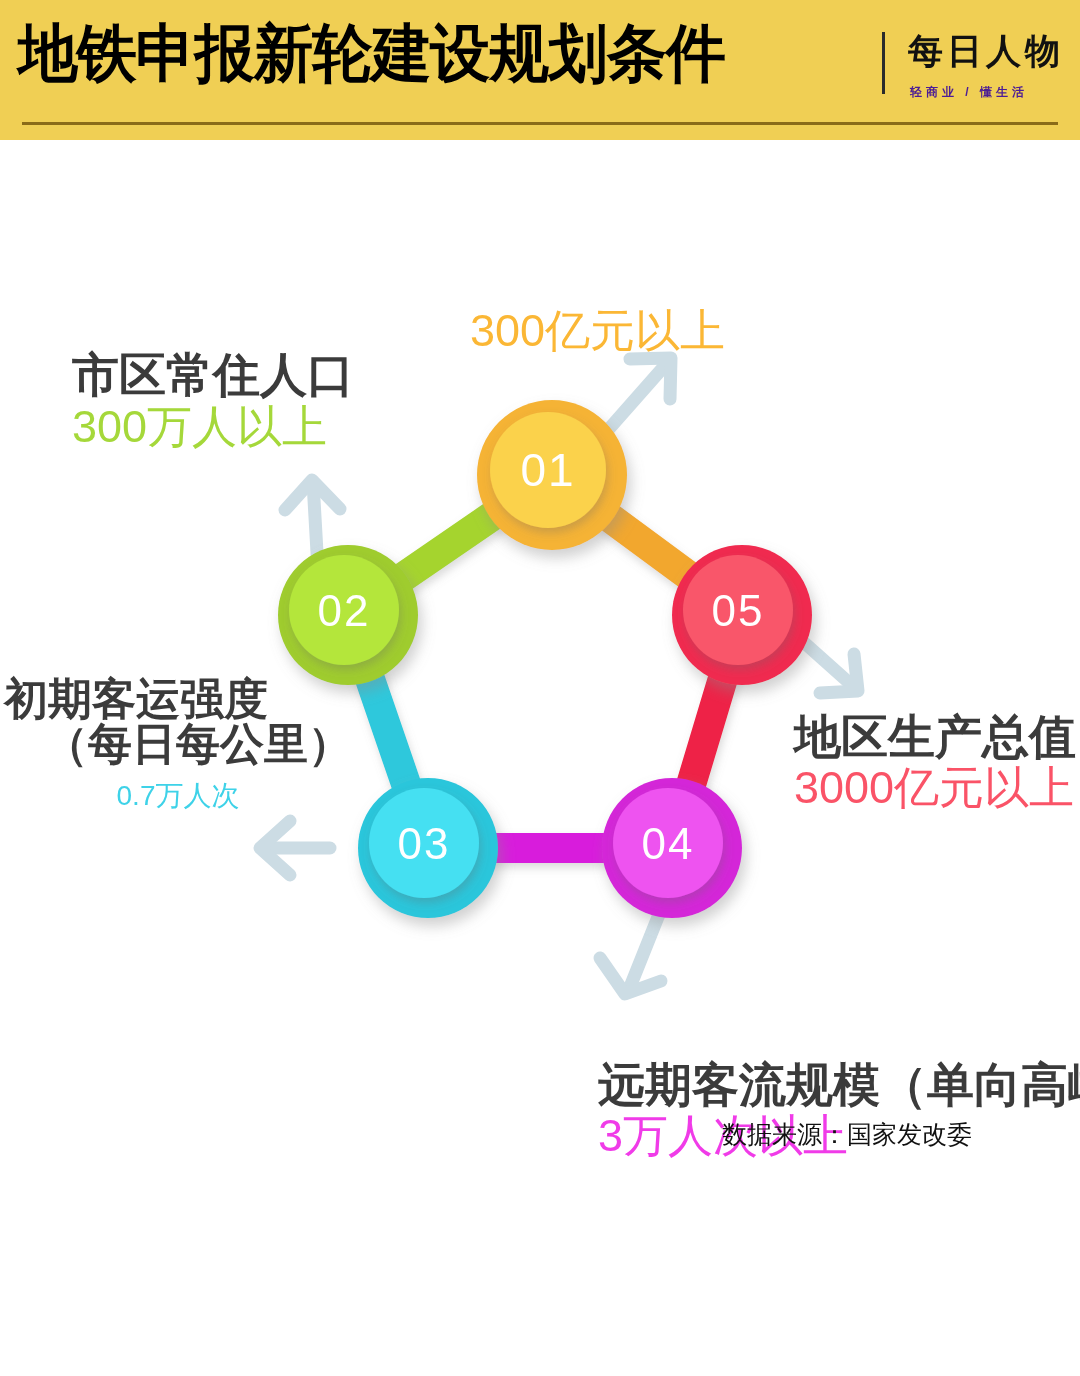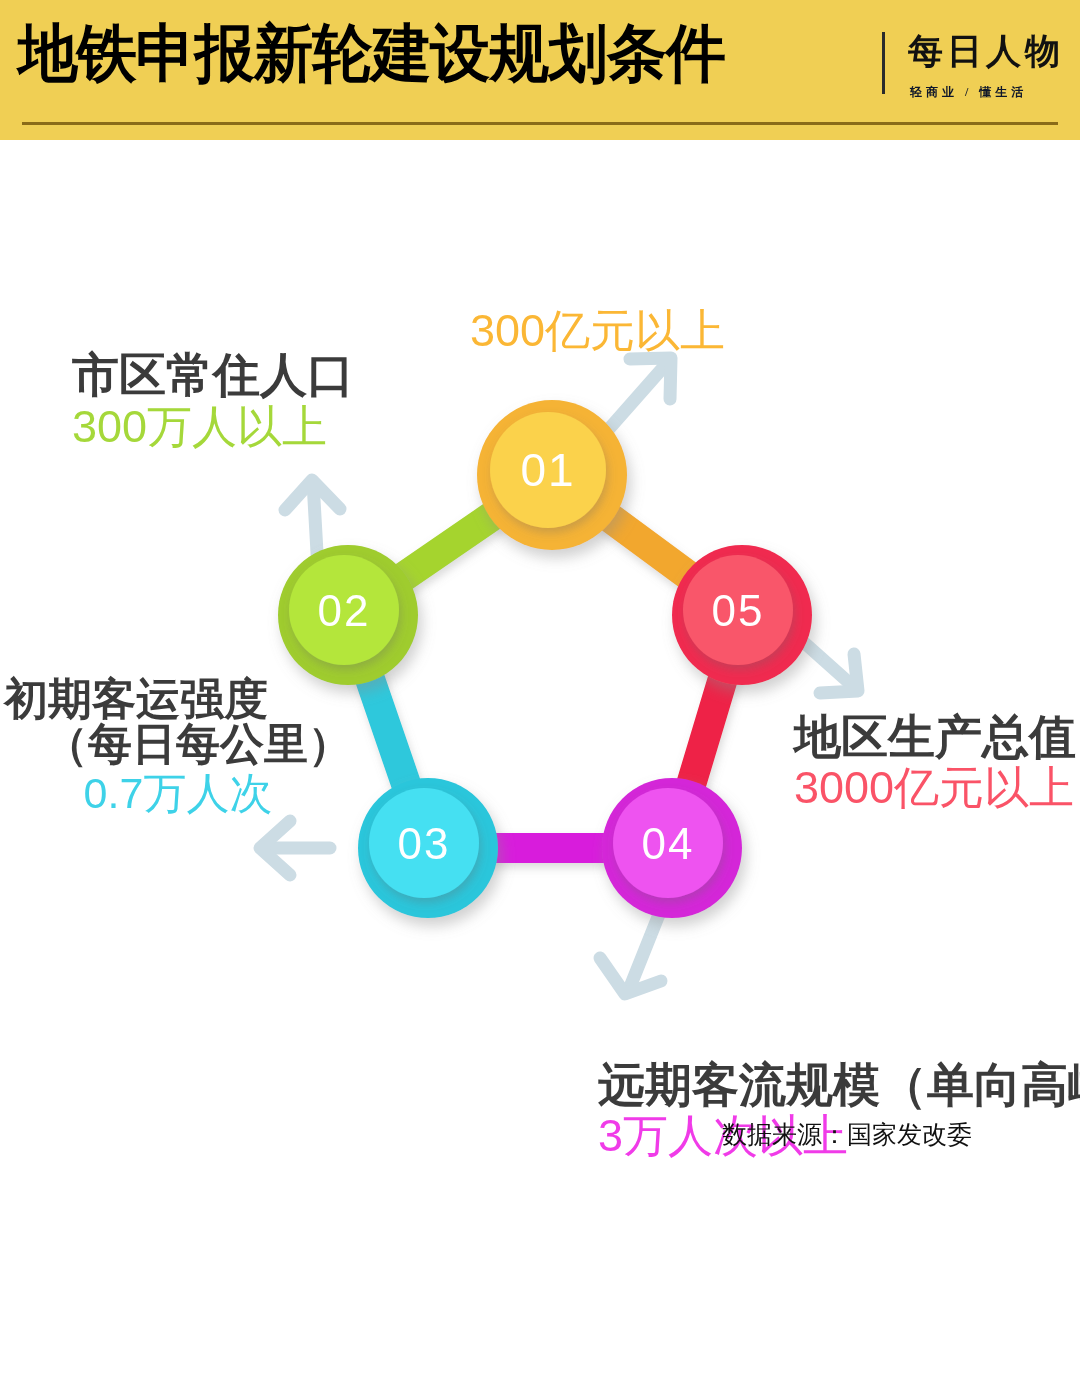--- a/index.html
+++ b/index.html
@@ -52,24 +52,23 @@
     font-weight:bold;
     color:#111111;
     letter-spacing:4px;
     line-height:1.2;
     white-space:nowrap;
   }
   .brand-sub {
     position:absolute; left:28px; top:56px;
     font-size:12px;
     font-weight:bold;
-    color:#0f172a;
+    color:#4c1d95;
     letter-spacing:4px;
     white-space:nowrap;
-    font-family:Liberation Serif, serif;
   }
 
   
   .diagram {
     position:absolute; left:0; top:140px;
     width:1080px; height:1000px;
   }
   .diagram svg { display:block; }
 
   
@@ -88,21 +87,21 @@
   #label-01 .t1 { font-size:47px; }
   #label-01 .t2 { font-size:45px; color:#FBB735; display:block; text-align:right; margin-top:2px; }
 
   #label-02 { left:72px; top:350px; text-align:left; }
   #label-02 .t1 { font-size:47px; }
   #label-02 .t2 { font-size:45px; color:#A5D83A; display:block; margin-top:3px; }
 
   #label-03 { left:4px; top:676px; text-align:left; }
   #label-03 .t1 { font-size:44px; display:block; }
   #label-03 .t1b { font-size:44px; display:block; color:#3b3b3b; font-weight:bold; white-space:nowrap; margin-top:-2px;margin-left:40px;}
-  #label-03 .t2 { font-size:43px; color:#3ED2E8; display:block; text-align:center; margin-top:4px; }
+  #label-03 .t2 { font-size:28px; color:#3ED2E8; display:block; text-align:center; margin-top:14px; }
 
   #label-04 { left:598px; top:1060px; text-align:left; }
   #label-04 .t1 { font-size:47px; }
   #label-04 .t2 { font-size:45px; color:#F03BE8; display:block; margin-top:2px; }
 
   #label-05 { right:4px; top:712px; }
   #label-05 .t1 { font-size:47px; display:block; }
   #label-05 .t2 { font-size:45px; color:#FA5367; display:block; margin-top:2px; }
 
   

